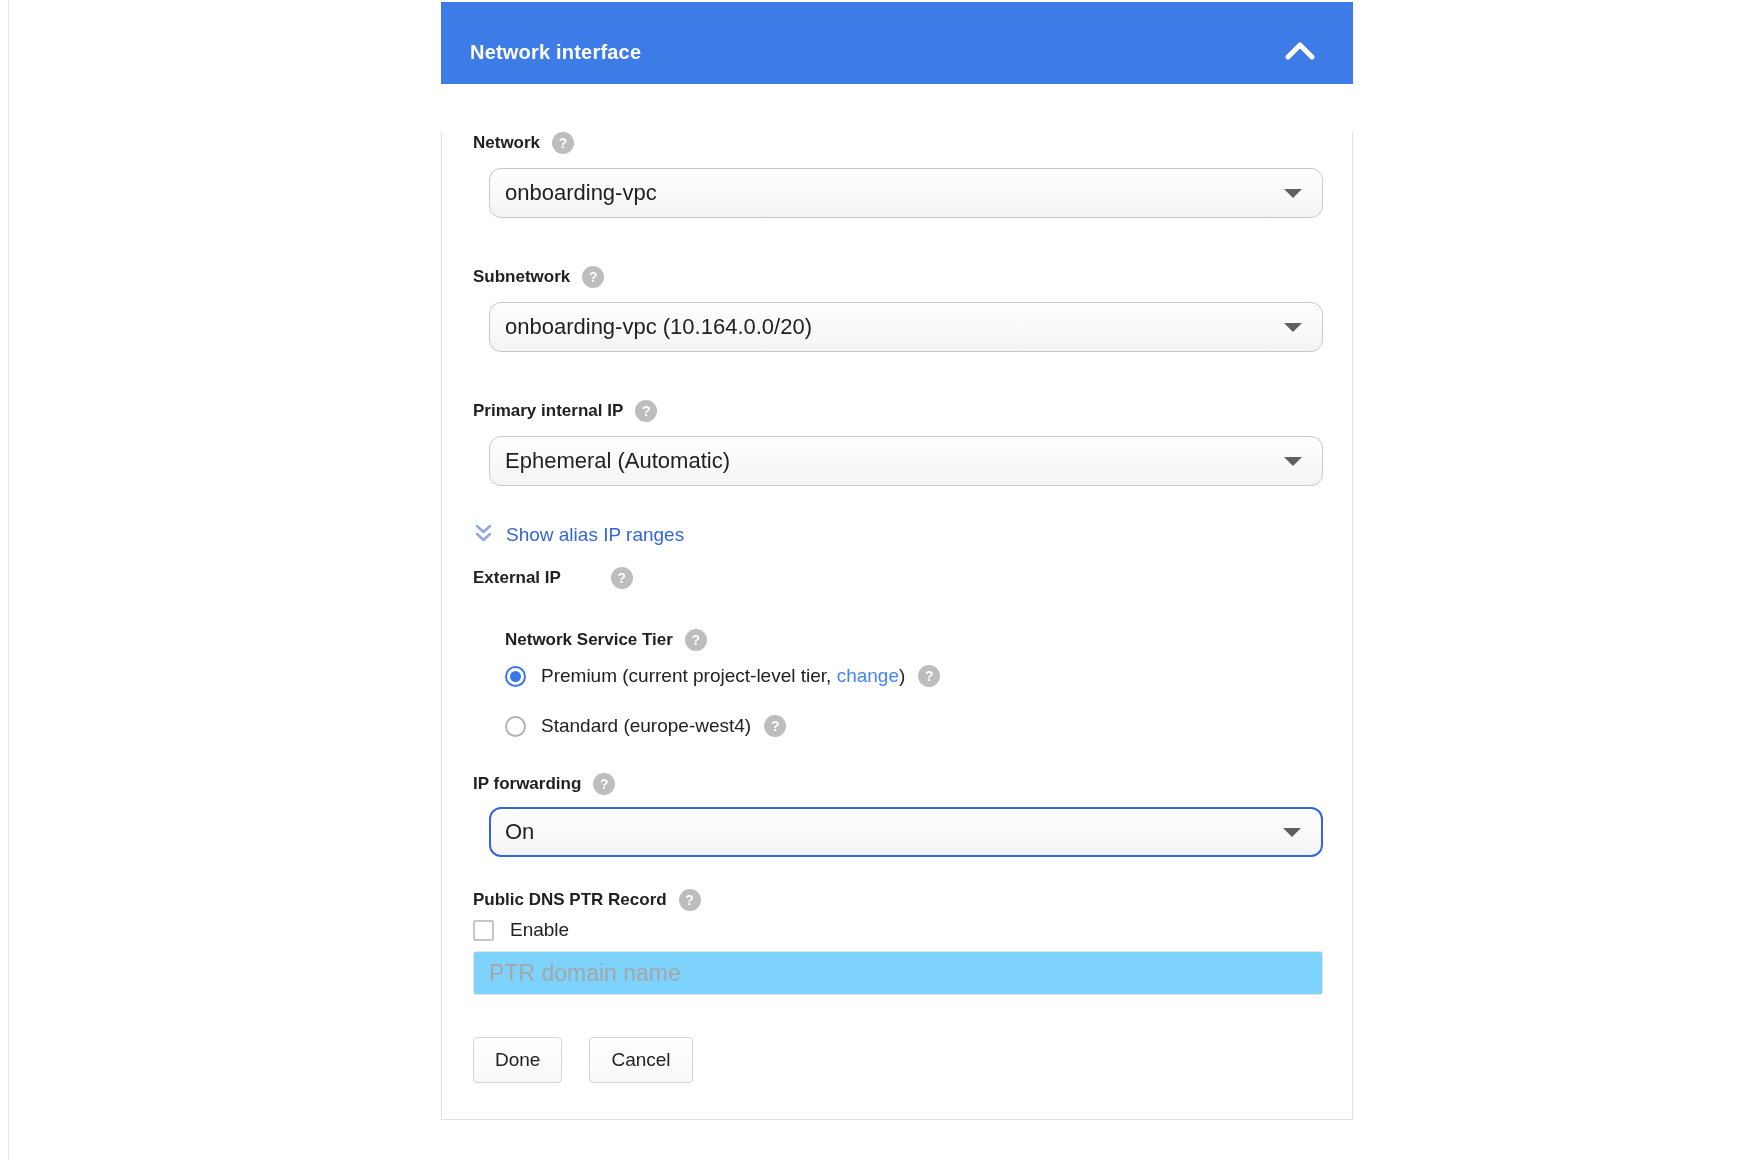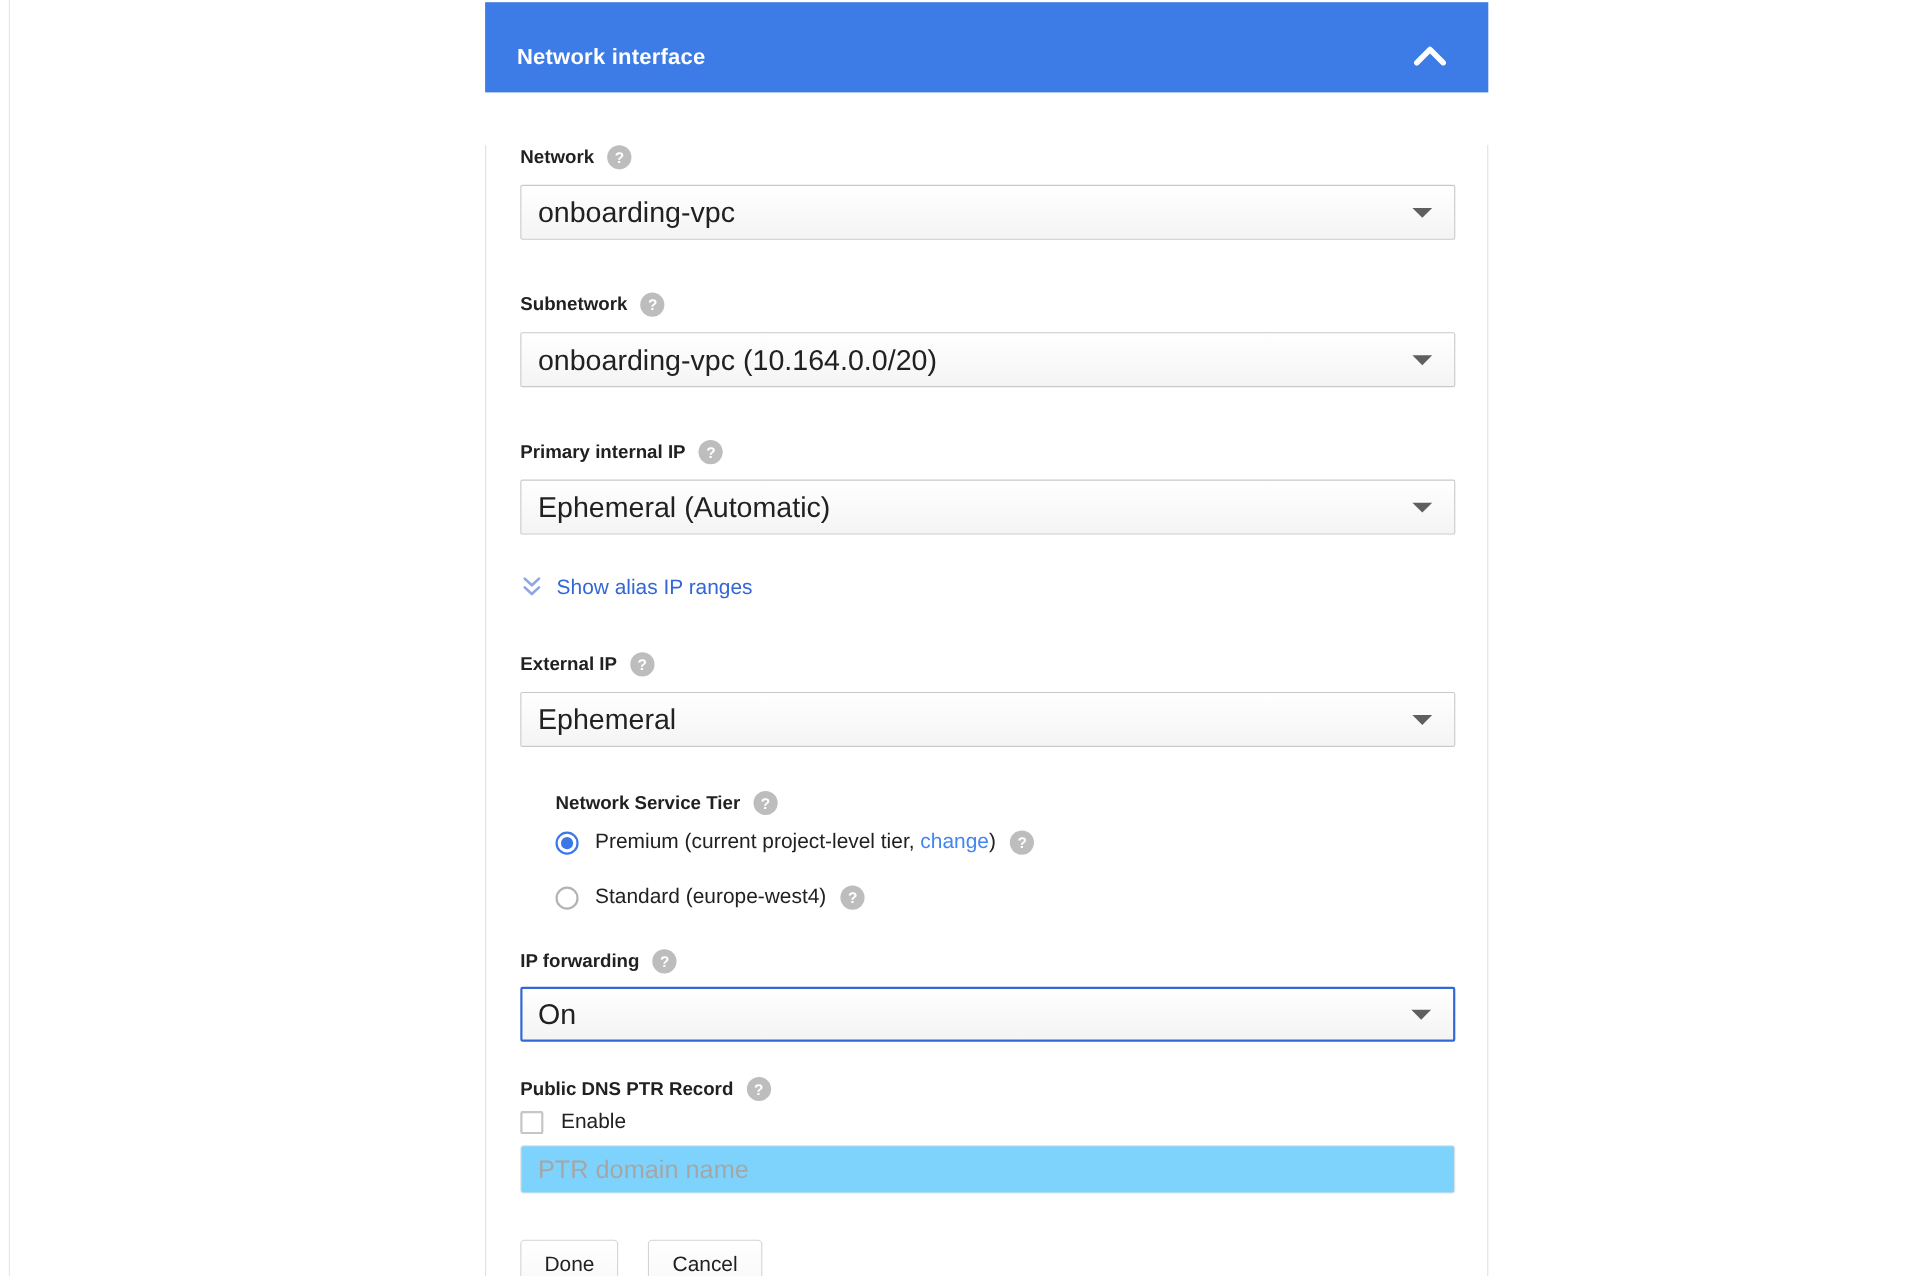--- a/index.html
+++ b/index.html
@@ -57,40 +57,41 @@
     background:#bdbdbd;color:#ffffff;
     font-size:14px;font-weight:700;
     display:inline-flex;align-items:center;justify-content:center;
     margin-left:12px;flex:0 0 auto;
     cursor:default;
   }
   .dropdown{
     margin-top:14px;
     height:50px;
     border:1px solid var(--border-gray);
-    border-radius:2px;
+    border-radius:12px;
     background:linear-gradient(180deg,#ffffff 0%,#f4f4f4 100%);
     display:flex;align-items:center;justify-content:space-between;
     padding:0 20px 0 15px;
-    font-size:26px;color:var(--text-dark);
+    font-size:22px;color:var(--text-dark);
     cursor:pointer;
+    margin-left:16px;
   }
   .dropdown.focused{
     border:2px solid var(--focus-blue);
     padding-left:14px;margin-top:12px;
   }
   .caret{
     width:0;height:0;
     border-left:9px solid transparent;
     border-right:9px solid transparent;
     border-top:9px solid #5f5f5f;
     flex:0 0 auto;
   }
   .mt-38{margin-top:48px;}
-  .mt-42{margin-top:46px;}
+  .mt-42{margin-top:20px;gap:38px;}
   .mt-32{margin-top:32px;}
   .alias-link-row{
     margin-top:36px;
     display:flex;align-items:center;
     color:var(--link-blue);
     font-size:19px;
     cursor:pointer;width:fit-content;
   }
   .alias-link-row .txt{margin-left:12px;}
   .nst-block{margin-left:32px;margin-top:40px;}
@@ -197,24 +198,20 @@
           <polyline points="4,12 10.5,18 17,12" fill="none" stroke="var(--chevron-light-blue)" stroke-width="2.4" stroke-linecap="round" stroke-linejoin="round"></polyline>
         </svg>
       </span>
       <span class="txt">Show alias IP ranges</span>
     </div>
 
     
     <div class="field-label mt-42">
       <span>External IP</span>
       <span class="help-icon">?</span>
-    </div>
-    <div class="dropdown">
-      <span>Ephemeral</span>
-      <span class="caret"></span>
     </div>
 
     
     <div class="nst-block">
       <div class="field-label">
         <span>Network Service Tier</span>
         <span class="help-icon">?</span>
       </div>
       <div class="radio-row first">
         <span class="radio selected"></span>

